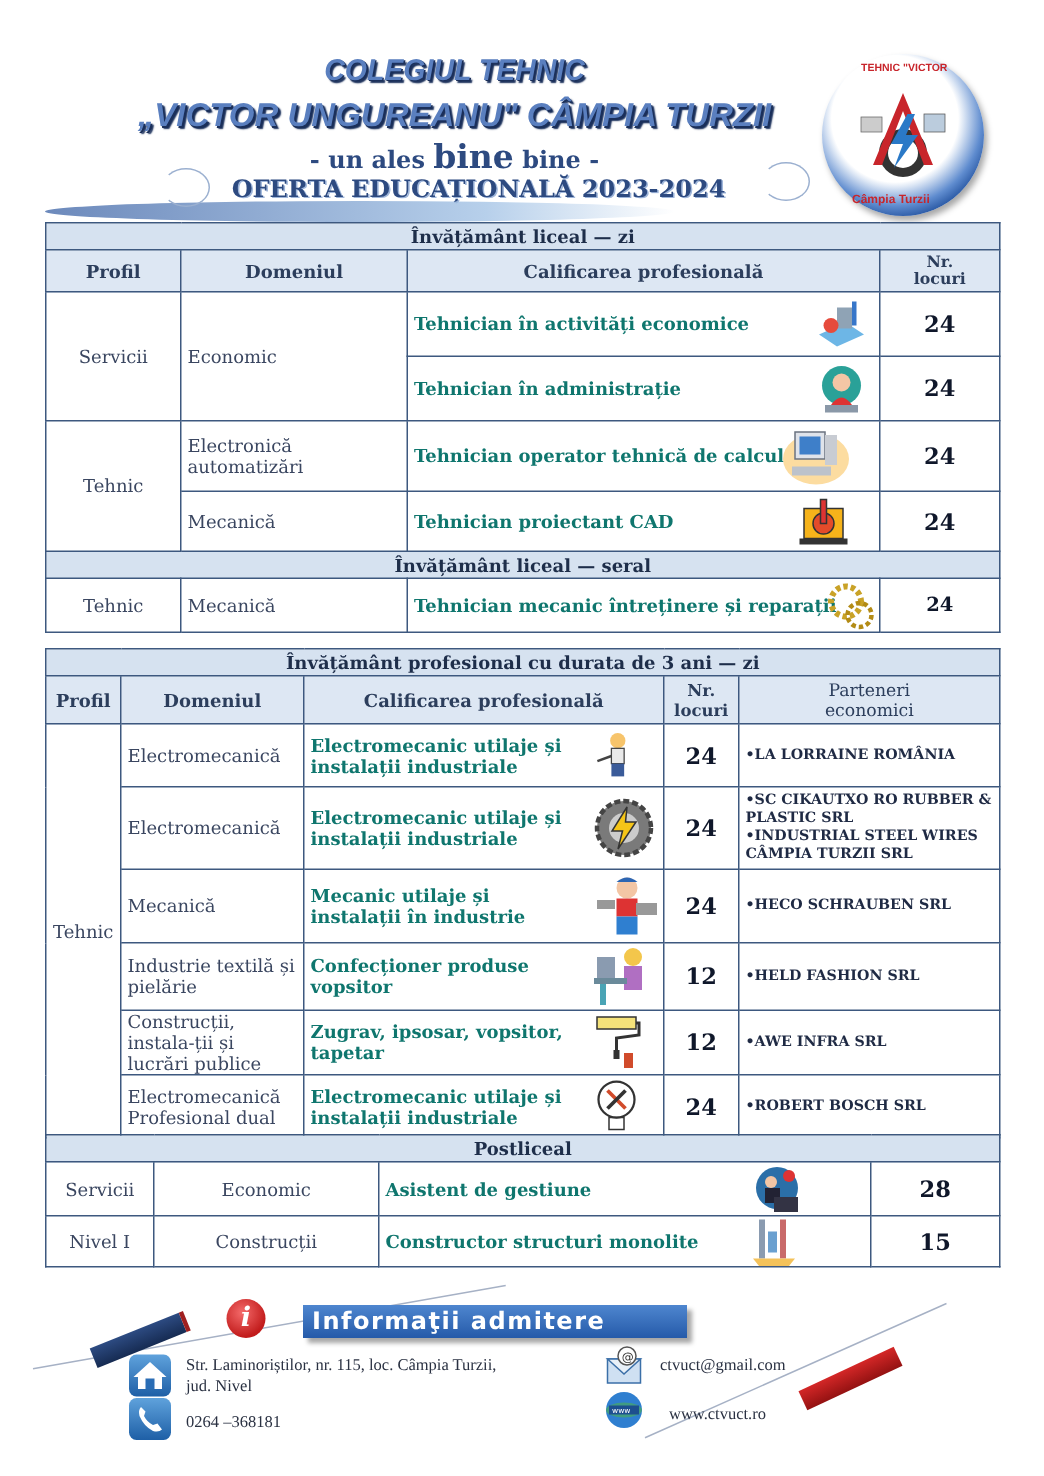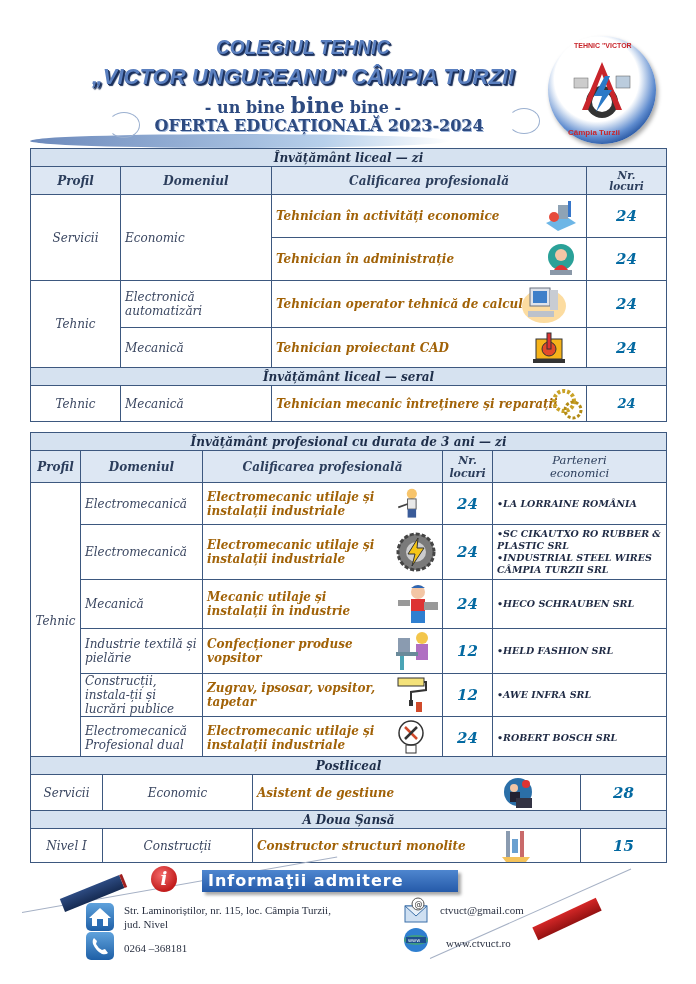--- a/index.html
+++ b/index.html
@@ -10,46 +10,46 @@
   .t1b{top:64px;font-size:22px;}
   .t2{position:absolute;left:0;width:606px;top:92px;text-align:center;font-family:"DejaVu Serif",serif;font-weight:bold;color:#2d4a80;font-size:16px;}
   .t2 .big{font-size:22px;}
   .t3{position:absolute;left:0;width:606px;top:116px;text-align:center;font-family:"DejaVu Serif",serif;font-weight:bold;color:#2d4a80;font-size:16px;text-shadow:1px 1px 0 #9fb6da;margin-left:16px;}
   .swoosh{position:absolute;left:30px;top:134px;width:420px;height:14px;border-radius:50%;background:linear-gradient(90deg,#3b62a5,#9fc0e4 70%,rgba(255,255,255,0));opacity:.75;}
   .logo{position:absolute;left:548px;top:36px;width:108px;height:108px;border-radius:50%;background:radial-gradient(circle at 45% 40%,#fff 0,#fff 48%,#dde7f5 52%,#5f8ccf 66%,#1d4c99 78%,#2b5da8 100%);box-shadow:2px 3px 4px rgba(0,0,0,.35);}
   .logo-inner{position:absolute;left:24px;top:22px;width:60px;height:62px;}
   .logo-txt{position:absolute;font-family:"Liberation Sans",sans-serif;font-weight:bold;color:#c8252b;font-size:7px;}
   .swirl{position:absolute;width:30px;height:24px;border:1.5px solid #9bb0d0;border-radius:50%;border-left-color:transparent;}
   table{border-collapse:collapse;table-layout:fixed;}
-  .tbl{position:absolute;left:30px;width:636px;font-style:italic;}
+  .tbl{position:absolute;left:30px;width:636px;}
   td,th{border:1px solid #3d587f;padding:0 4px;font-size:12px;line-height:14px;vertical-align:middle;}
   .sect{background:#d6e2f0;text-align:center;font-weight:bold;font-size:12px;height:17px;color:#1e2e4a;font-family:"DejaVu Serif",serif;}
   .colh{background:#dde7f3;text-align:center;font-weight:bold;color:#2c3e5c;}
   .colh.small{font-size:10.5px;line-height:11px;font-weight:bold;}
   .prof{text-align:center;color:#3a4660;}
   .dom{color:#3a4660;}
-  .cal{font-weight:bold;color:#a16207;position:relative;}
-  .num{text-align:center;font-weight:bold;font-size:15px;color:#0369a1;margin-left:36px;}
+  .cal{font-weight:bold;color:#0f766e;position:relative;}
+  .num{text-align:center;font-weight:bold;font-size:15px;color:#0f172a;margin-left:36px;}
   .par{font-weight:bold;font-size:9.5px;line-height:12px;color:#1f2a44;}
   .ic{position:absolute;right:8px;top:50%;transform:translateY(-50%);width:34px;height:34px;}
   .footer-line{position:absolute;border-top:1px solid #a6b1c5;}
   .i-badge{position:absolute;left:151px;top:866px;width:26px;height:26px;border-radius:50%;background:radial-gradient(circle at 40% 35%,#f46a6a,#c21c1c 70%);color:#fff;font-weight:bold;font-style:italic;font-family:"DejaVu Serif",serif;font-size:18px;text-align:center;line-height:26px;}
   .adm{position:absolute;left:202px;top:870px;width:256px;height:22px;background:linear-gradient(180deg,#4e86cf,#255aa9);color:#fff;font-family:"DejaVu Sans",sans-serif;font-weight:bold;font-size:16px;line-height:22px;padding-left:6px;letter-spacing:1px;box-shadow:3px 3px 3px rgba(0,0,0,.35);box-sizing:border-box;}
   .pen-blue{position:absolute;left:60px;top:886px;width:64px;height:14px;background:linear-gradient(180deg,#2d4b82,#162b52);transform:rotate(-22deg);border-right:3px solid #a02020;}
   .pen-red{position:absolute;left:532px;top:912px;width:70px;height:14px;background:linear-gradient(180deg,#d42727,#941212);transform:rotate(-25deg);}
   .ctc{position:absolute;font-size:11px;color:#2a3142;font-family:"Liberation Serif",serif;line-height:14px;}
   .cicon{position:absolute;width:28px;height:28px;border-radius:5px;background:linear-gradient(180deg,#5fa2dc,#1e5fa6);}
 </style>
 </head>
 <body>
 
 <div class="hdr">
   <div class="t1 t1a">COLEGIUL TEHNIC</div>
   <div class="t1 t1b">„VICTOR UNGUREANU"  CÂMPIA TURZII</div>
-  <div class="t2"><span>- un bine </span><span class="big">bine</span><span> bine -</span></div>
+  <div class="t2"><span>- un ales </span><span class="big">bine</span><span> bine -</span></div>
   <div class="t3">OFERTA EDUCAȚIONALĂ 2023-2024</div>
   <div class="swoosh"></div>
   <div class="swirl" style="left:108px;top:112px;"></div>
   <div class="swirl" style="left:508px;top:108px;"></div>
   <div class="logo">
     <svg class="logo-inner" viewBox="0 0 60 62">
       <circle cx="30" cy="44" r="16" fill="#333"></circle>
       <circle cx="30" cy="44" r="10" fill="#fff"></circle>
       <polygon points="30,4 10,52 16,52 30,16 44,52 50,52" fill="#c8252b"></polygon>
       <polygon points="33,18 22,38 30,38 24,54 40,32 32,32 38,18" fill="#2a79c7"></polygon>
@@ -267,23 +267,20 @@
     <td class="cal"><span>Asistent de gestiune</span>
       <svg class="ic" style="right:44px;" viewBox="0 0 34 34">
             <circle cx="16" cy="16" r="14" fill="#2b6fa8"></circle>
             <circle cx="12" cy="12" r="4" fill="#f3c6a5"></circle>
             <rect x="8" y="16" width="10" height="10" fill="#223"></rect>
             <circle cx="24" cy="8" r="4" fill="#d33"></circle>
             <rect x="14" y="22" width="16" height="10" fill="#334"></rect>
           </svg></td>
     <td class="num">28</td>
   </tr>
-  <tr>
-        <td colspan="4" class="sect">A Doua Șansă</td>
-      </tr>
   <tr style="height:34px;">
     <td class="prof">Nivel I</td>
     <td class="prof">Construcții</td>
     <td class="cal"><span>Constructor structuri monolite</span>
       <svg class="ic" style="right:46px;" viewBox="0 0 34 34">
             <rect x="6" y="2" width="4" height="26" fill="#8a9bb0"></rect>
             <rect x="20" y="2" width="4" height="26" fill="#c96a6a"></rect>
             <rect x="12" y="10" width="6" height="14" fill="#6aa0d0"></rect>
             <polygon points="2,28 30,28 26,33 6,33" fill="#f4c25a"></polygon>
           </svg></td>

